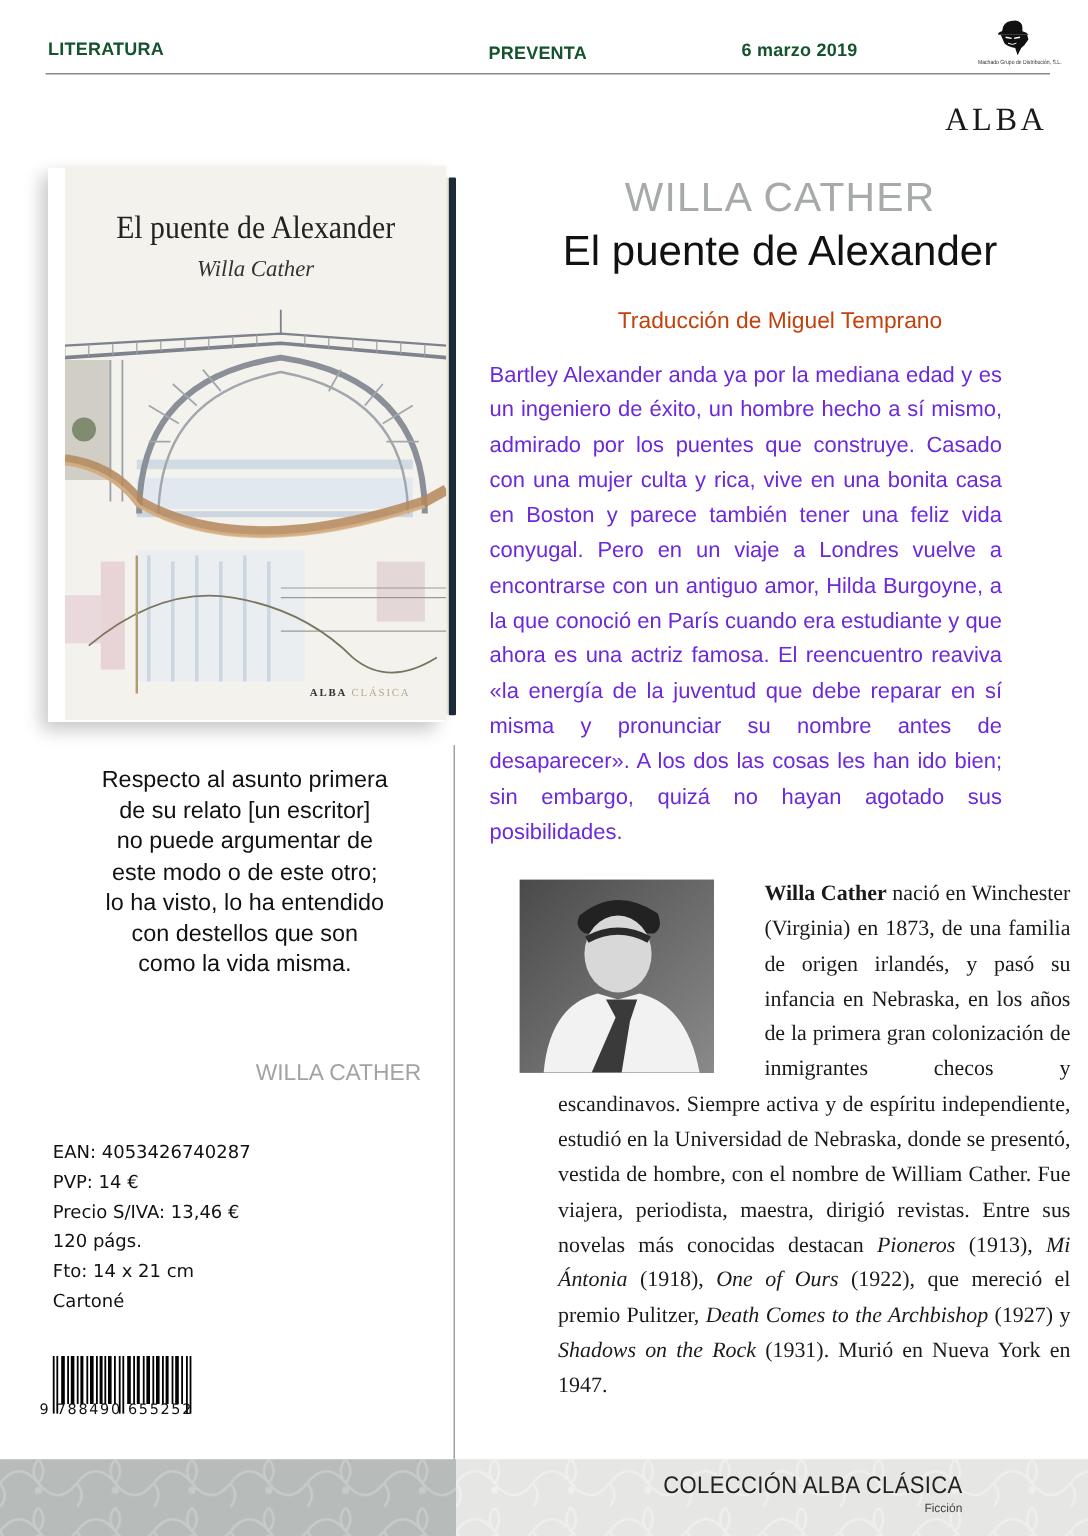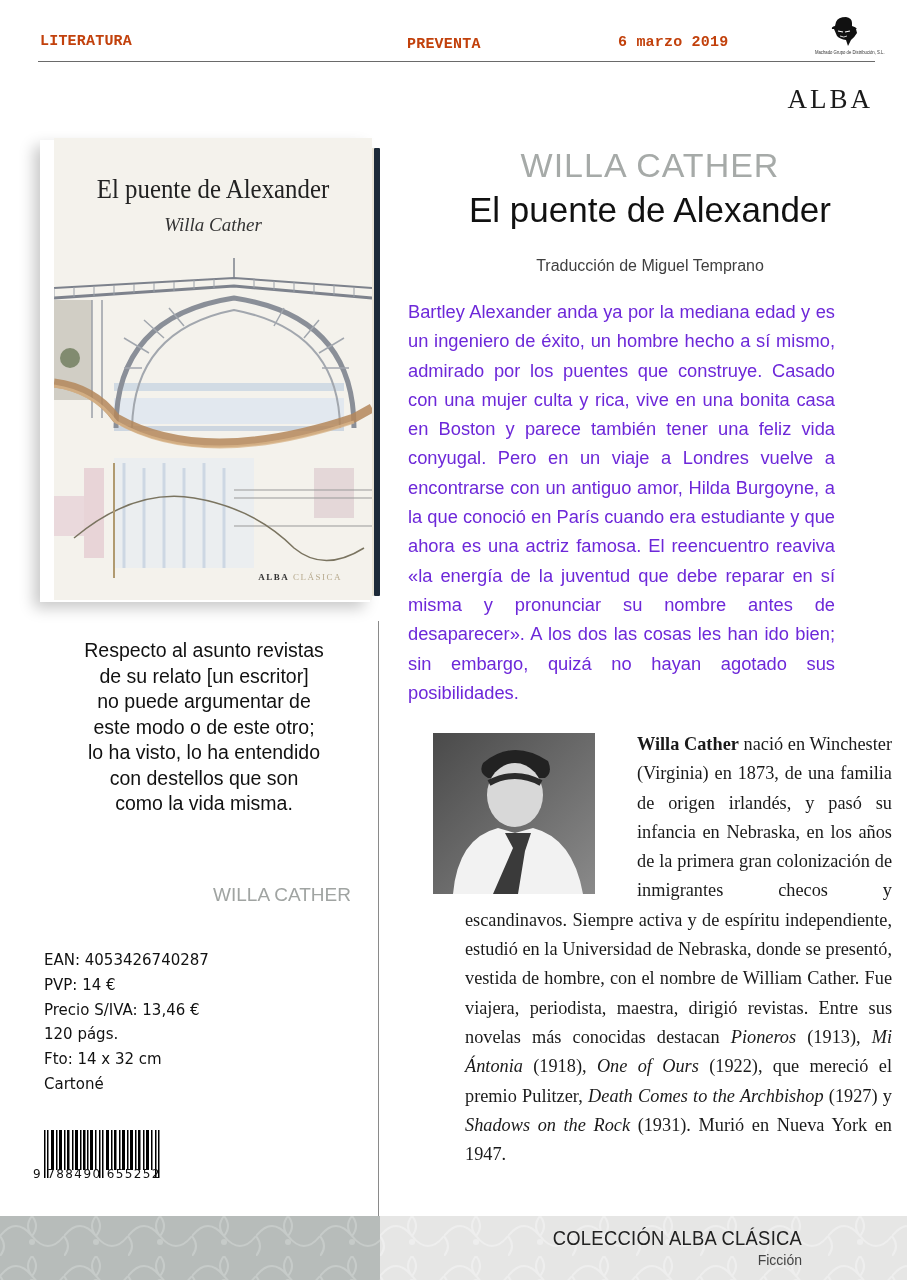--- a/index.html
+++ b/index.html
@@ -1,20 +1,20 @@
 <!DOCTYPE html>
 <html><head>
 <meta charset="utf-8">
 <style>
   * { box-sizing: border-box; margin: 0; padding: 0; }
   html, body { width: 907px; height: 1280px; background: #ffffff; overflow: hidden; }
   body { position: relative; font-family: "Liberation Serif", serif; color: #1a1a1a; }
 
   
-  .hdr-text { position: absolute; font-family: Liberation Mono, monospace; font-weight: bold; font-size: 15px; letter-spacing: 0.2px; color: #c2410c; }
+  .hdr-text { position: absolute; font-family: Liberation Sans, sans-serif; font-weight: bold; font-size: 15px; letter-spacing: 0.2px; color: #14532d; }
   #hdr-section { left: 40px; top: 33px; }
   #hdr-status { left: 407px; top: 36px; }
   #hdr-date { left: 618px; top: 34px; }
   .hdr-rule { position: absolute; left: 38px; top: 61px; width: 837px; height: 1px; background: #6a6a6a; }
 
   .distrib-logo { position: absolute; left: 810px; top: 14px; width: 66px; height: 46px; text-align: center; }
   .distrib-logo svg { display: block; margin: 0 auto; }
   .distrib-caption { font-family: "Liberation Sans", sans-serif; font-size: 5px; color: #333; white-space: nowrap; transform: scaleX(0.85); margin-top: 1px; }
 
   .alba-logo { position: absolute; right: 34px; top: 84px; font-family: "Liberation Serif", serif; font-size: 27px; letter-spacing: 3px; color: #1a1a1a; }
@@ -28,21 +28,21 @@
   .cover-title { position: absolute; left: 0; width: 100%; top: 36px; text-align: center; font-family: "Liberation Serif", serif; font-size: 27px; color: #222; transform: scaleX(0.92); }
   .cover-author { position: absolute; left: 0; width: 100%; top: 76px; text-align: center; font-family: "Liberation Serif", serif; font-style: italic; font-size: 19px; color: #333; }
   .cover-art { position: absolute; left: 0; top: 120px; width: 318px; height: 330px; }
   .cover-imprint { position: absolute; left: 0; width: 100%; top: 434px; text-align: right; padding-right: 30px; font-family: "Liberation Serif", serif; font-size: 9px; letter-spacing: 1.5px; }
   .cover-imprint .b { color: #333; font-weight: bold; }
   .cover-imprint .l { color: #b7aa8e; }
 
   
   .author-big { position: absolute; left: 420px; top: 146px; width: 460px; text-align: center; font-family: "Liberation Sans", sans-serif; font-size: 34px; color: #a6aaa8; letter-spacing: 1px; }
   .book-title { position: absolute; left: 420px; top: 190px; width: 460px; text-align: center; font-family: "Liberation Sans", sans-serif; font-size: 35px; color: #111; }
-  .translator { position: absolute; left: 420px; top: 257px; width: 460px; text-align: center; font-family: "Liberation Sans", sans-serif; font-size: 16px; color: #404040; }
+  .translator { position: absolute; left: 420px; top: 257px; width: 460px; text-align: center; font-family: "Liberation Sans", sans-serif; font-size: 19px; color: #c2410c; }
 
   
   .synopsis { position: absolute; left: 408px; top: 297px; width: 427px; font-family: Liberation Sans, sans-serif; font-size: 18.3px; line-height: 29.3px; text-align: justify; color: #6d28d9; }
 
   
   .bio-photo { position: absolute; left: 433px; top: 733px; width: 162px; height: 161px; background: #6e6e6e; overflow: hidden; }
   .bio { position: absolute; left: 432px; top: 730px; width: 427px; font-family: "Liberation Serif", serif; font-size: 18.3px; line-height: 29.3px; text-align: justify; color: #1a1a1a; margin-left: 33px; }
   .bio-float { float: left; width: 172px; height: 170px; }
   .bio b { font-weight: bold; }
   .bio i { font-style: italic; }
@@ -57,21 +57,21 @@
   .specs { position: absolute; left: 44px; top: 948px; font-family: "DejaVu Sans", sans-serif; font-size: 15px; line-height: 24.8px; color: #111; }
   .barcode { position: absolute; left: 34px; top: 1128px; width: 135px; height: 58px; }
   .barcode-num { position: absolute; left: 33px; top: 1167px; width: 136px; font-family: "DejaVu Sans", sans-serif; font-size: 12px; color: #111; letter-spacing: 1.4px; background: transparent; }
 
   
   .footer-left { position: absolute; left: 0; top: 1216px; width: 380px; height: 64px; background-color: #b7bcba; overflow: hidden; }
   .footer-right { position: absolute; left: 380px; top: 1216px; width: 527px; height: 64px; background-color: #e6e6e5; overflow: hidden; }
   .pattern { position: absolute; inset: 0; opacity: 0.55; }
   .collection { position: absolute; right: 105px; top: 1227px; font-family: "Liberation Sans", sans-serif; font-size: 20px; color: #222; letter-spacing: 0.3px; transform: scaleX(0.92); transform-origin: right center; }
   .collection .light { font-weight: normal; }
-  .genre { position: absolute; right: 105px; top: 1252px; font-family: "Liberation Sans", sans-serif; font-size: 14px; color: #444; }
+  .genre { position: absolute; right: 105px; top: 1252px; font-family: "Liberation Sans", sans-serif; font-size: 10px; color: #444; }
 </style>
 </head>
 <body>
 
 <div class="hdr-text" id="hdr-section">LITERATURA</div>
 <div class="hdr-text" id="hdr-status">PREVENTA</div>
 <div class="hdr-text" id="hdr-date">6 marzo 2019</div>
 
 <div class="distrib-logo">
   <svg width="34" height="34" viewBox="0 0 34 34">
@@ -152,38 +152,38 @@
     <path d="M56 50 Q82 36 108 50" stroke="#2a2a2a" stroke-width="6" fill="none"></path>
     <path d="M20 161 Q25 105 65 95 L82 100 L100 95 Q140 105 150 161 Z" fill="#f2f2f2"></path>
     <path d="M72 100 L80 115 L60 161 L85 161 L92 118 L98 100 Z" fill="#3a3a3a"></path>
   </svg>
 </div>
 <div class="bio">
   <div class="bio-float"></div><b>Willa Cather</b><span> nació en Winchester (Virginia) en 1873, de una familia de origen irlandés, y pasó su infancia en Nebraska, en los años de la primera gran colonización de inmigrantes checos y escandinavos. Siempre activa y de espíritu independiente, estudió en la Universidad de Nebraska, donde se presentó, vestida de hombre, con el nombre de William Cather. Fue viajera, periodista, maestra, dirigió revistas. Entre sus novelas más conocidas destacan </span><i>Pioneros</i><span> (1913), </span><i>Mi Ántonia</i><span> (1918), </span><i>One of Ours</i><span> (1922), que mereció el premio Pulitzer, </span><i>Death Comes to the Archbishop</i><span> (1927) y </span><i>Shadows on the Rock</i><span> (1931). Murió en Nueva York en 1947.</span>
 </div>
 
 <div class="quote">
-  <div>Respecto al asunto revistas</div>
+  <div>Respecto al asunto primera</div>
   <div>de su relato [un escritor]</div>
   <div>no puede argumentar de</div>
   <div>este modo o de este otro;</div>
   <div>lo ha visto, lo ha entendido</div>
   <div>con destellos que son</div>
   <div>como la vida misma.</div>
 </div>
 <div class="quote-author">WILLA CATHER</div>
 
 <div class="vrule"></div>
 
 <div class="specs">
   <div>EAN: 4053426740287</div>
   <div>PVP: 14 €</div>
   <div>Precio S/IVA: 13,46 €</div>
   <div>120 págs.</div>
-  <div>Fto: 14 x 32 cm</div>
+  <div>Fto: 14 x 21 cm</div>
   <div>Cartoné</div>
 </div>
 
 <svg class="barcode" viewBox="0 0 135 58">
   <g fill="#000">
     <rect x="10" y="2" width="1.5" height="48"></rect>
       <rect x="13" y="2" width="1.5" height="48"></rect>
     <rect x="17" y="2" width="3" height="40"></rect>
       <rect x="22" y="2" width="1.5" height="40"></rect>
     <rect x="25" y="2" width="3" height="40"></rect>

